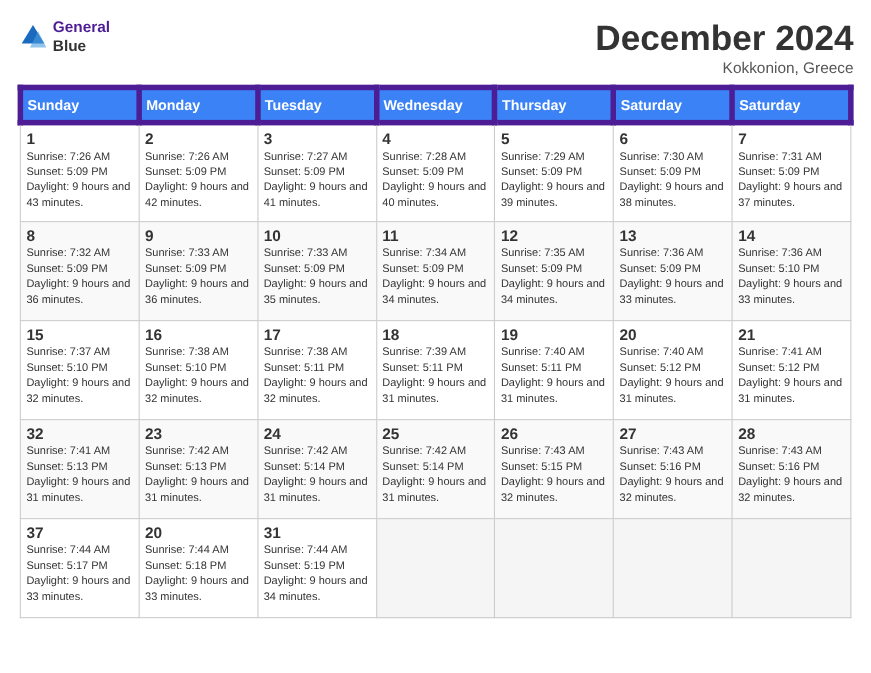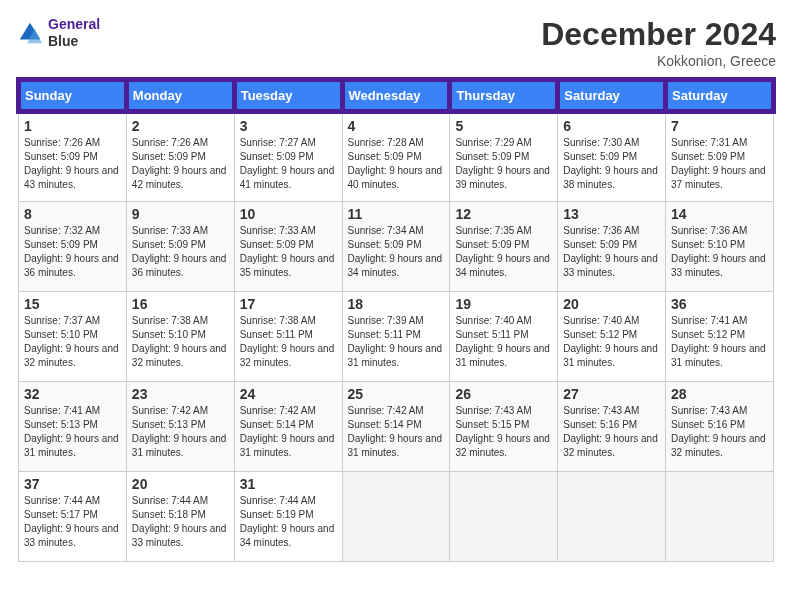--- a/index.html
+++ b/index.html
@@ -275,21 +275,21 @@
       </td>
         <td>
         <span class="day-number">20</span>
         <div class="day-info">
           Sunrise: 7:40 AM<br>
           Sunset: 5:12 PM<br>
           Daylight: 9 hours and 31 minutes.
         </div>
       </td>
         <td>
-        <span class="day-number">36</span>
+        <span class="day-number">21</span>
         <div class="day-info">
           Sunrise: 7:41 AM<br>
           Sunset: 5:12 PM<br>
           Daylight: 9 hours and 31 minutes.
         </div>
       </td>
       </tr>
       <tr>
         <td>
         <span class="day-number">32</span>

